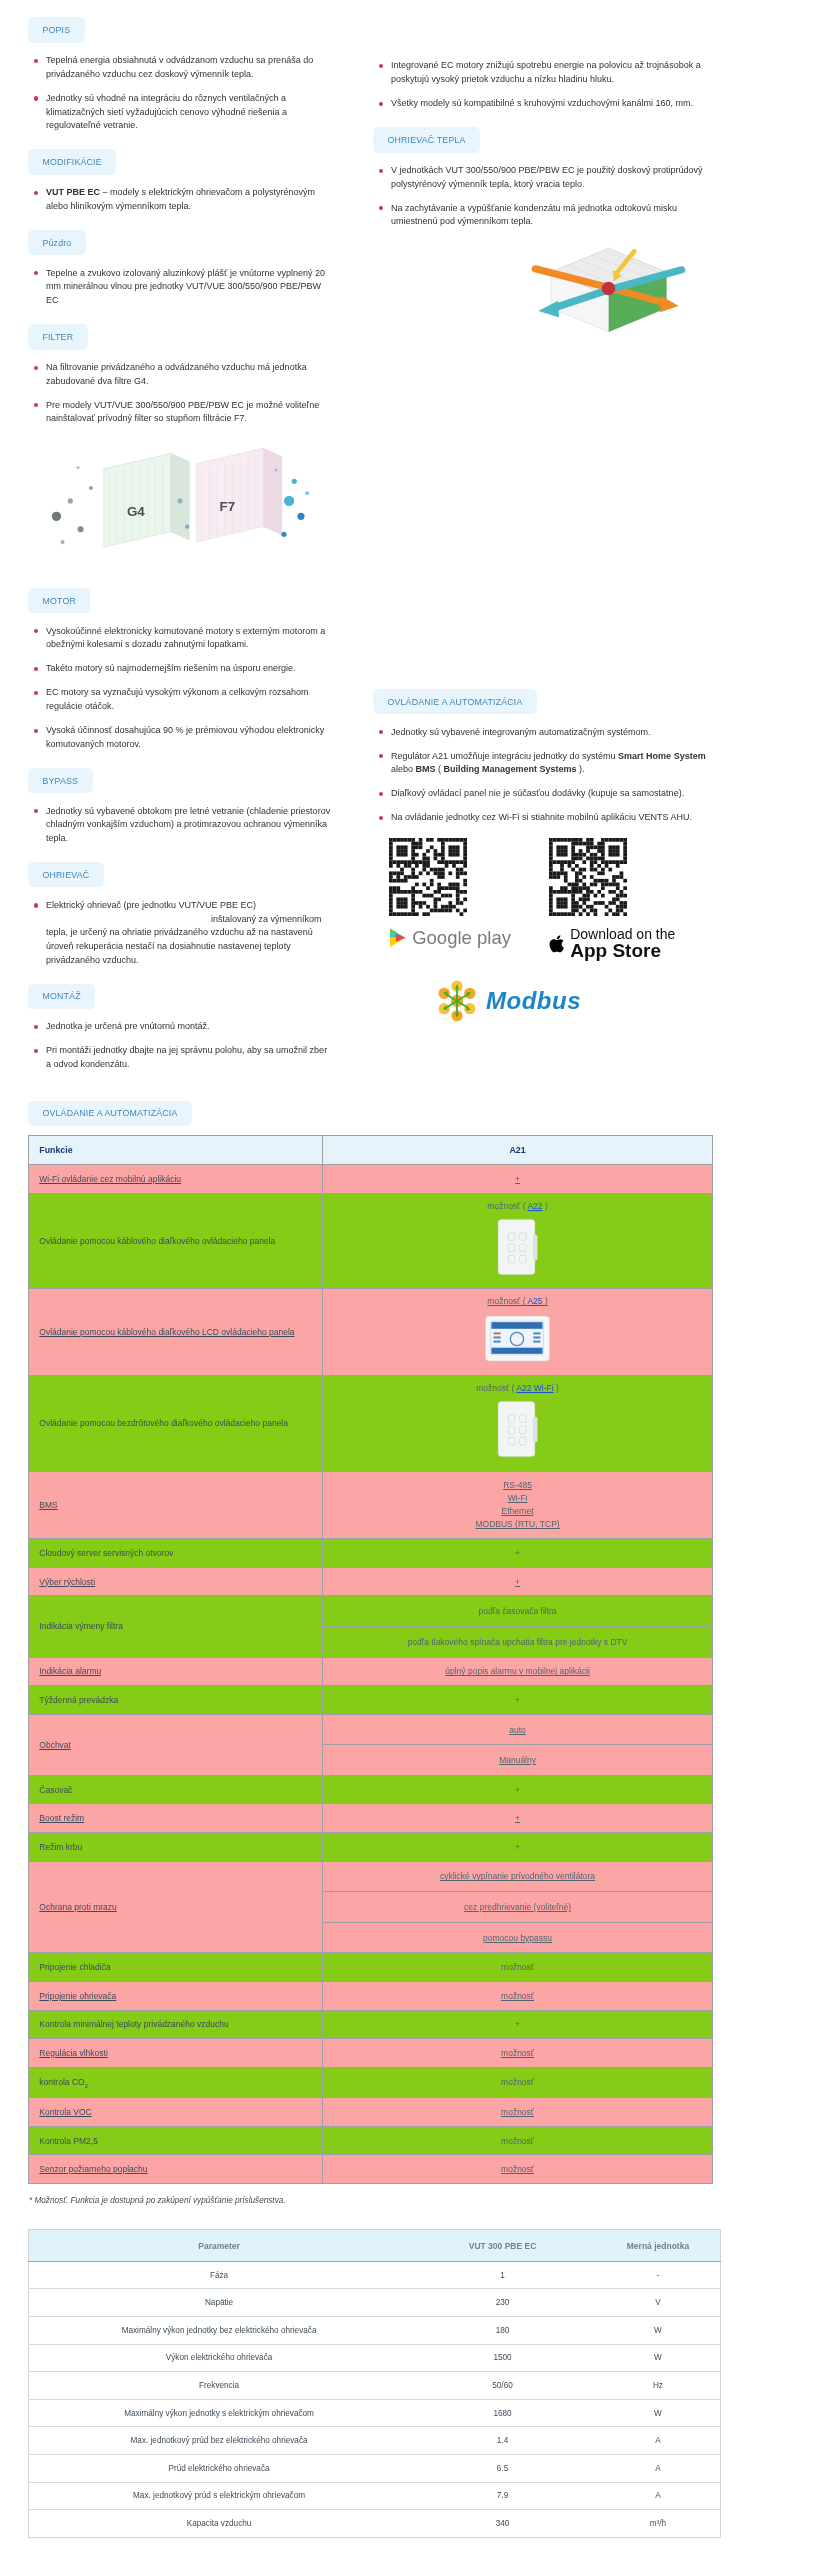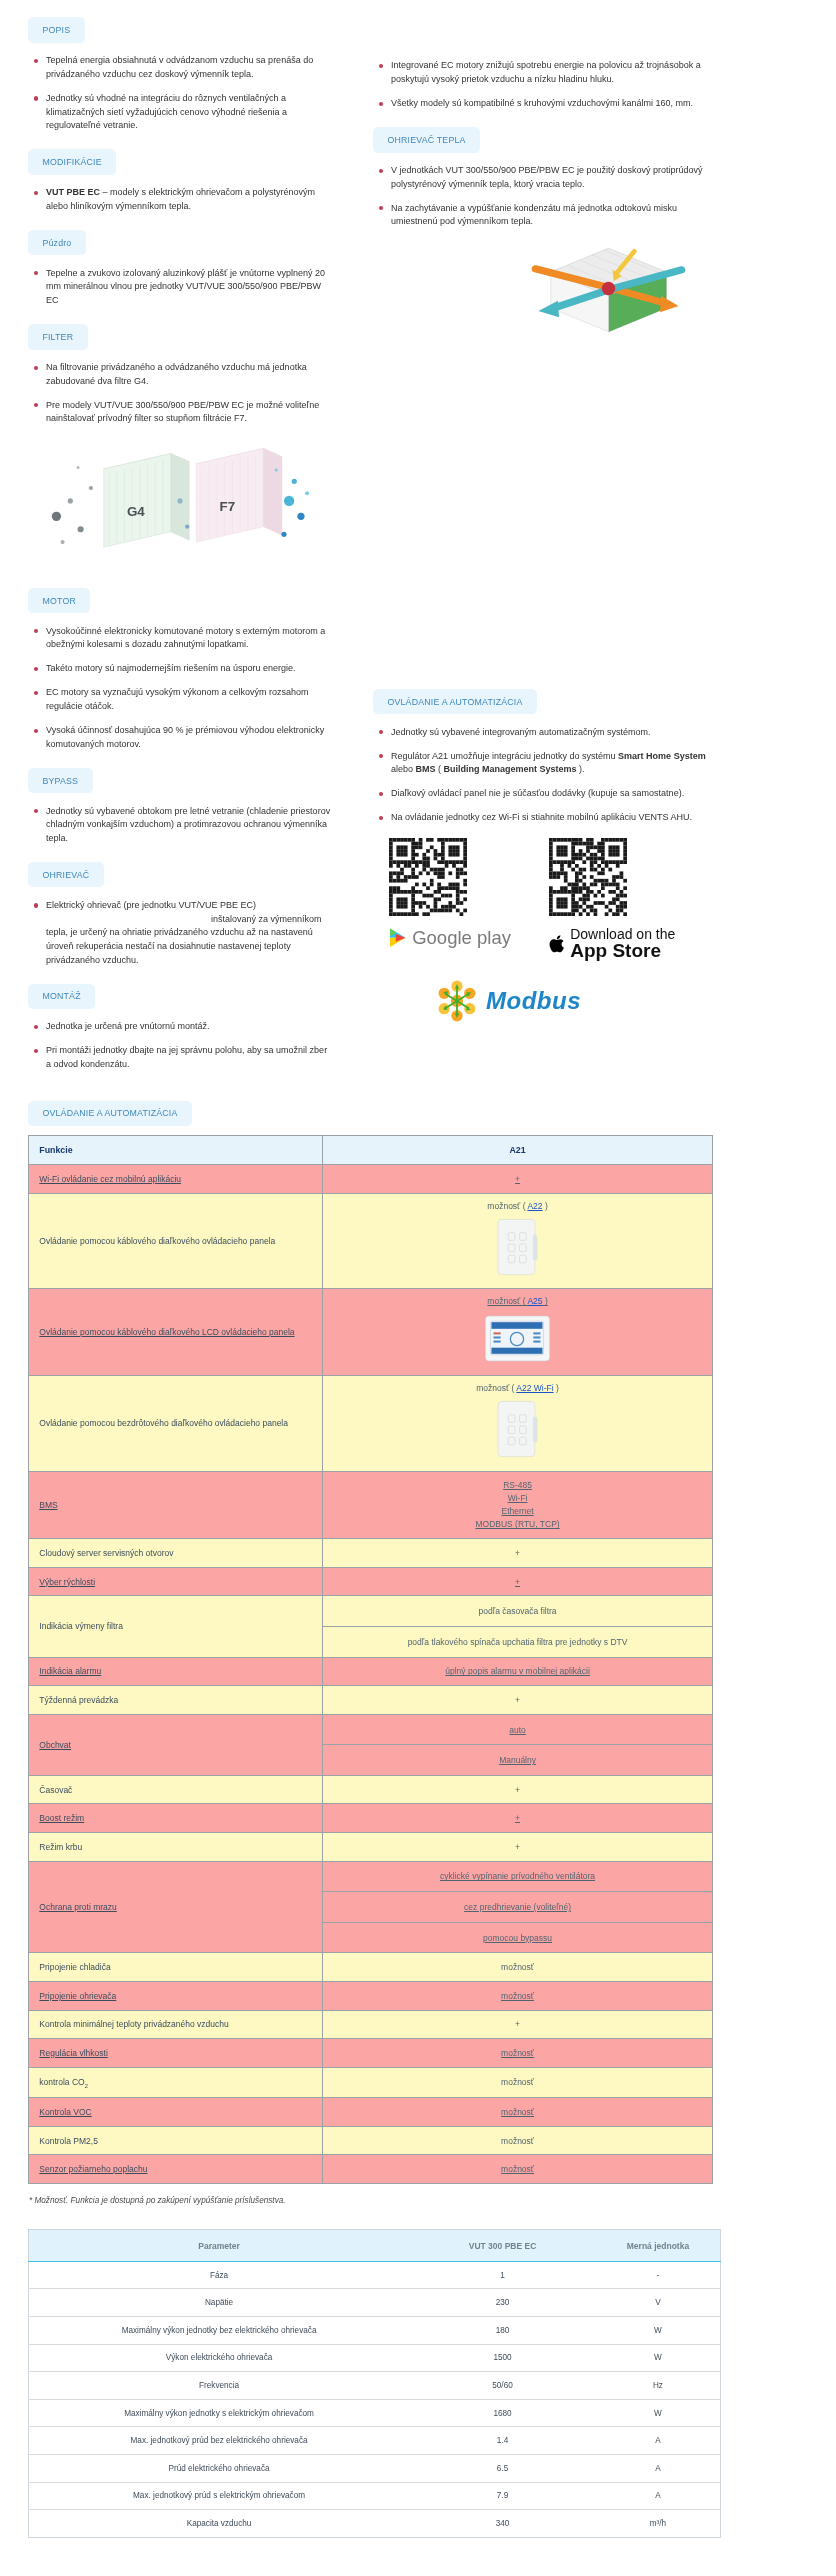--- a/index.html
+++ b/index.html
@@ -21,21 +21,21 @@
   
   table.ftable{width:685px;border-collapse:collapse;margin:7.2px 0 12.4px;border-radius:26px;}
   table.ftable th,table.ftable td{border:0.5px solid #9aa2a8;}
   table.ftable th{background:#e7f3fb;color:#16386b;font-size:8.8px;padding:8.8px 10.3px;}
   table.ftable th.lbl{text-align:left;width:43%;}
   table.ftable th.val{text-align:center;}
   table.ftable td.lbl{padding:8.8px 10.3px;color:#3c4c5c;font-size:8.5px;}
   table.ftable td.val{text-align:center;color:#52646f;font-size:8.5px;padding:7.2px 5.2px;}
   table.ftable td.val.nopad{padding:0;}
   table.ftable tbody tr.odd td{background:#fca5a5;text-decoration:underline;}
-  table.ftable tbody tr.even td{background:#fef9c3;}
+  table.ftable tbody tr.even td{background:#84cc16;}
   .stack div.sline{padding:9.8px 5.2px;border-bottom:0.5px solid #9aa2a8;}
   .stack div.sline:last-child{border-bottom:none;}
   .mlines div{padding:1.5px 0;}
   a.opt{color:#1a55c8;text-decoration:underline;cursor:pointer;}
   .panel-img{margin:7.2px auto 5.2px;display:flex;justify-content:center;}
   .footnote{font-style:italic;color:#4a4a4a;font-size:8.2px;margin:4.1px 0 24px 1px;}
   
   table.spec{width:693px;border-collapse:collapse;margin:8.2px 0 29px;border:0.5px solid #cfd6db;}
   table.spec thead th{background:#e0f2fb;border-bottom:1.5px solid #46c0ea;color:#71838f;font-weight:bold;
         padding:10.3px 5.2px;font-size:8.5px;}

